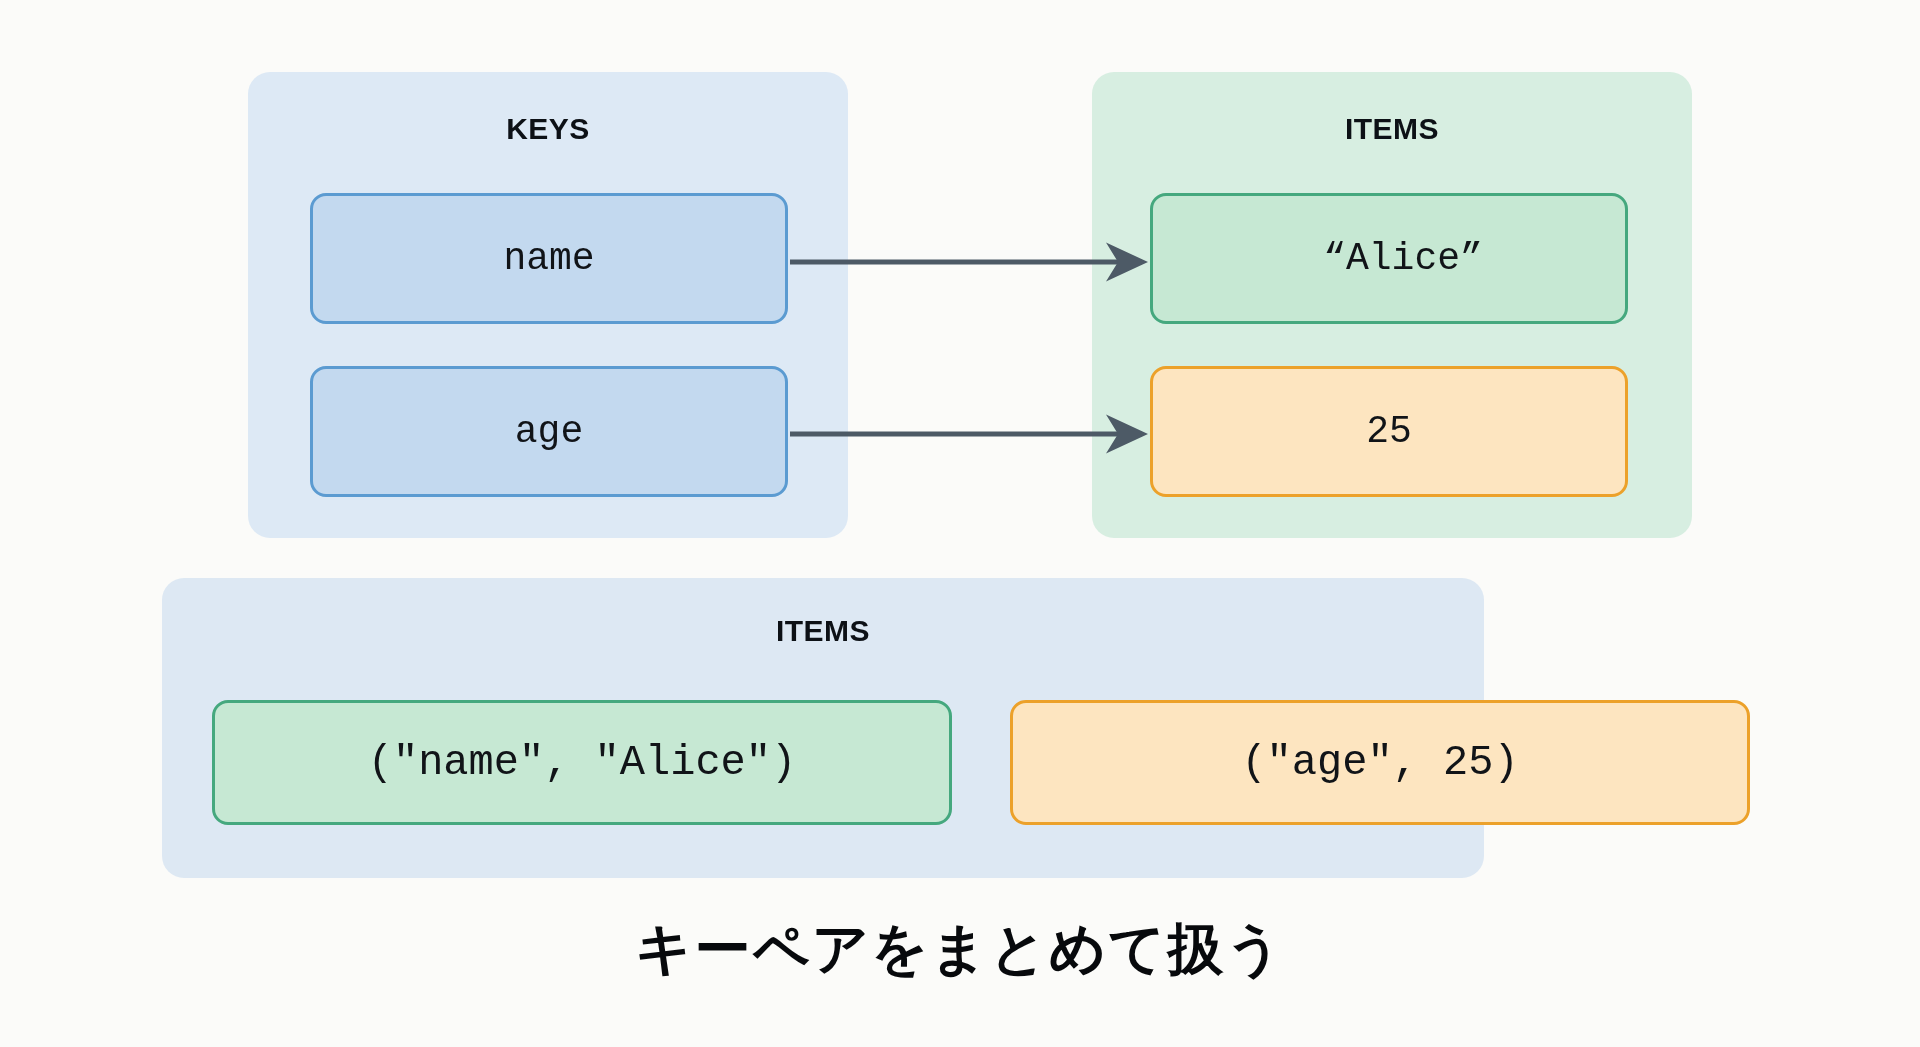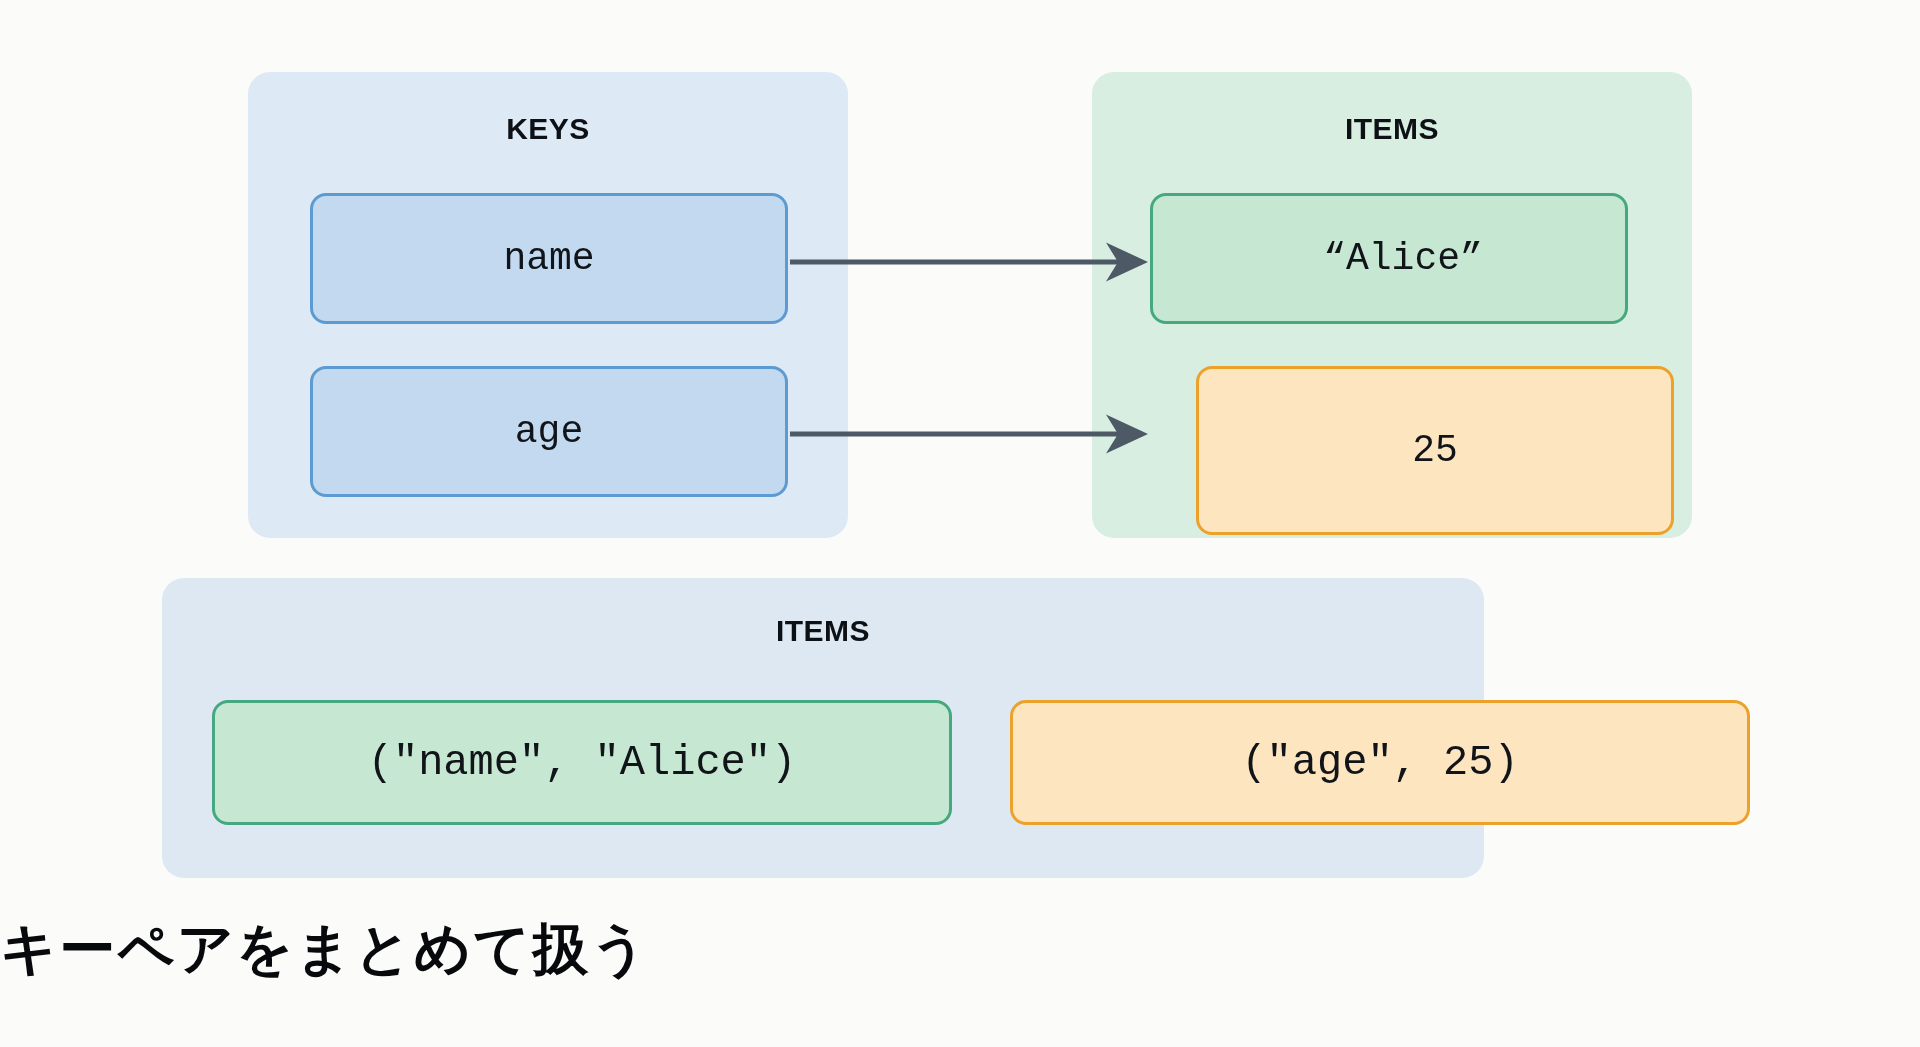--- a/index.html
+++ b/index.html
@@ -91,21 +91,21 @@
   }
   .cell-orange {
     background: #fde5c0;
     border: 3px solid #eca12a;
   }
 
   #key-name  { left: 310px; top: 193px; width: 478px; height: 131px; }
   #key-age   { left: 310px; top: 366px; width: 478px; height: 131px; }
 
   #value-alice { left: 1150px; top: 193px; width: 478px; height: 131px; padding-left: 28px; }
-  #value-age   { left: 1196px; top: 366px; width: 478px; height: 169px; }
+  #value-age   { left: 1150px; top: 366px; width: 478px; height: 131px; }
 
   #item-name-alice {
     left: 212px; top: 700px; width: 740px; height: 125px;
     font-size: 42px;
   }
   #item-age-25 {
     left: 1010px; top: 700px; width: 740px; height: 125px;
     font-size: 42px;
   }
 
@@ -117,20 +117,21 @@
     height: 1047px;
     pointer-events: none;
   }
 
   
   #caption {
     position: absolute;
     left: 0;
     right: 0;
     top: 912px;
+    text-align: center;
     font-size: 56px;
     font-weight: bold;
     color: #07090c;
     font-family: "DejaVu Sans", "Liberation Sans", sans-serif;
     letter-spacing: 2px;
   }
 </style>
 </head>
 <body>
 

